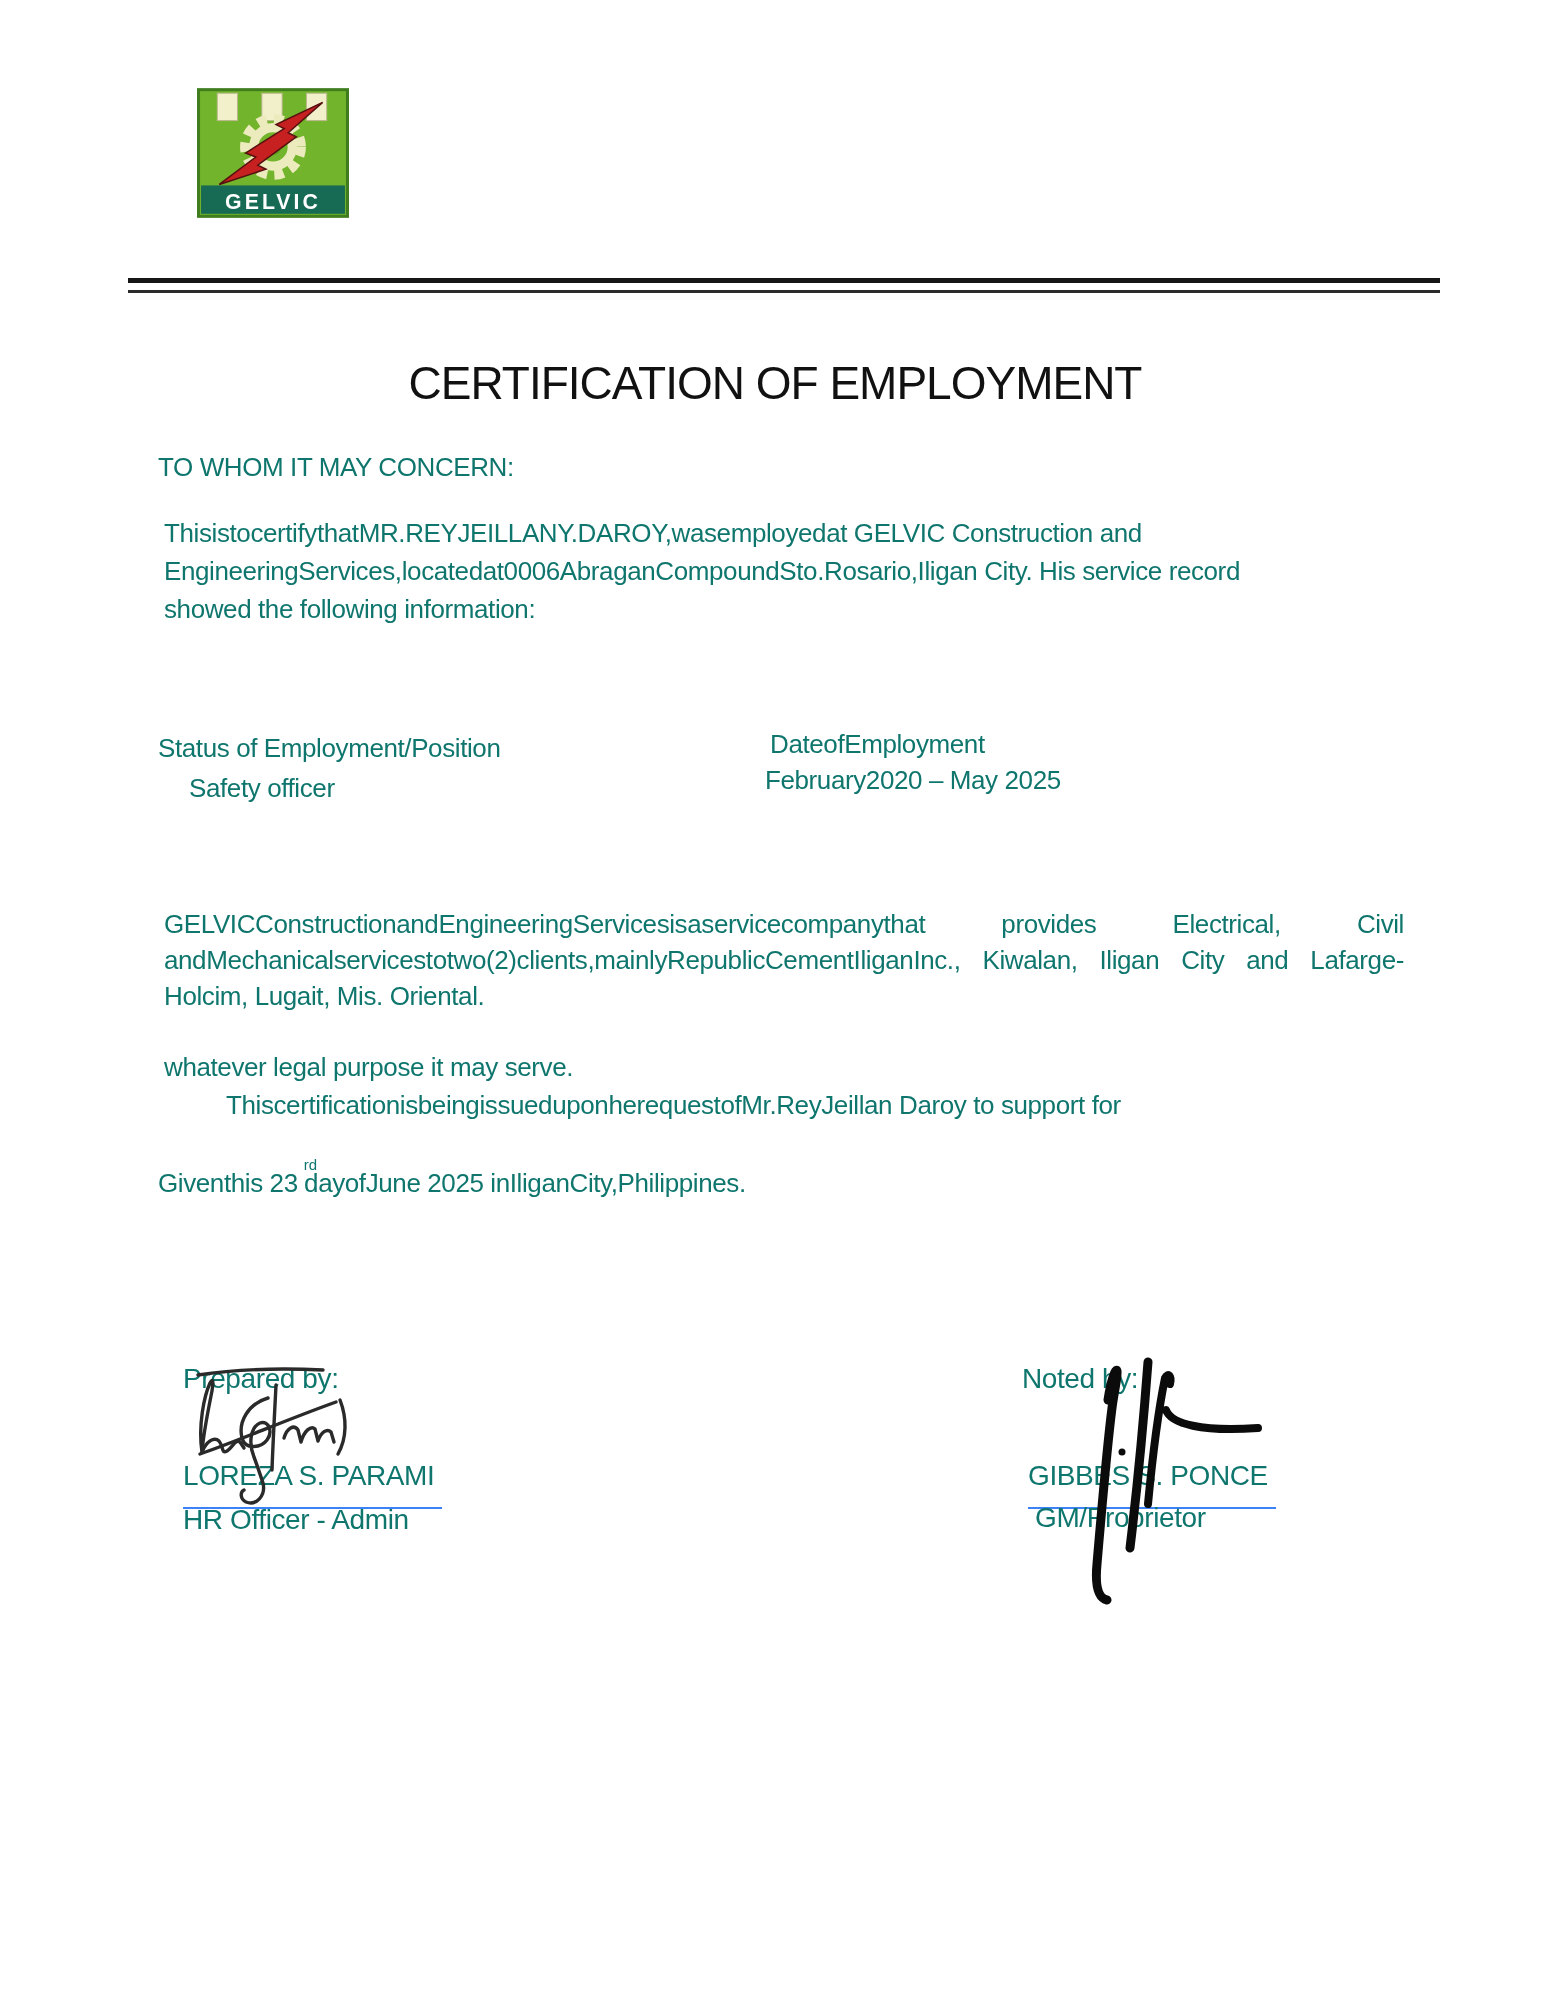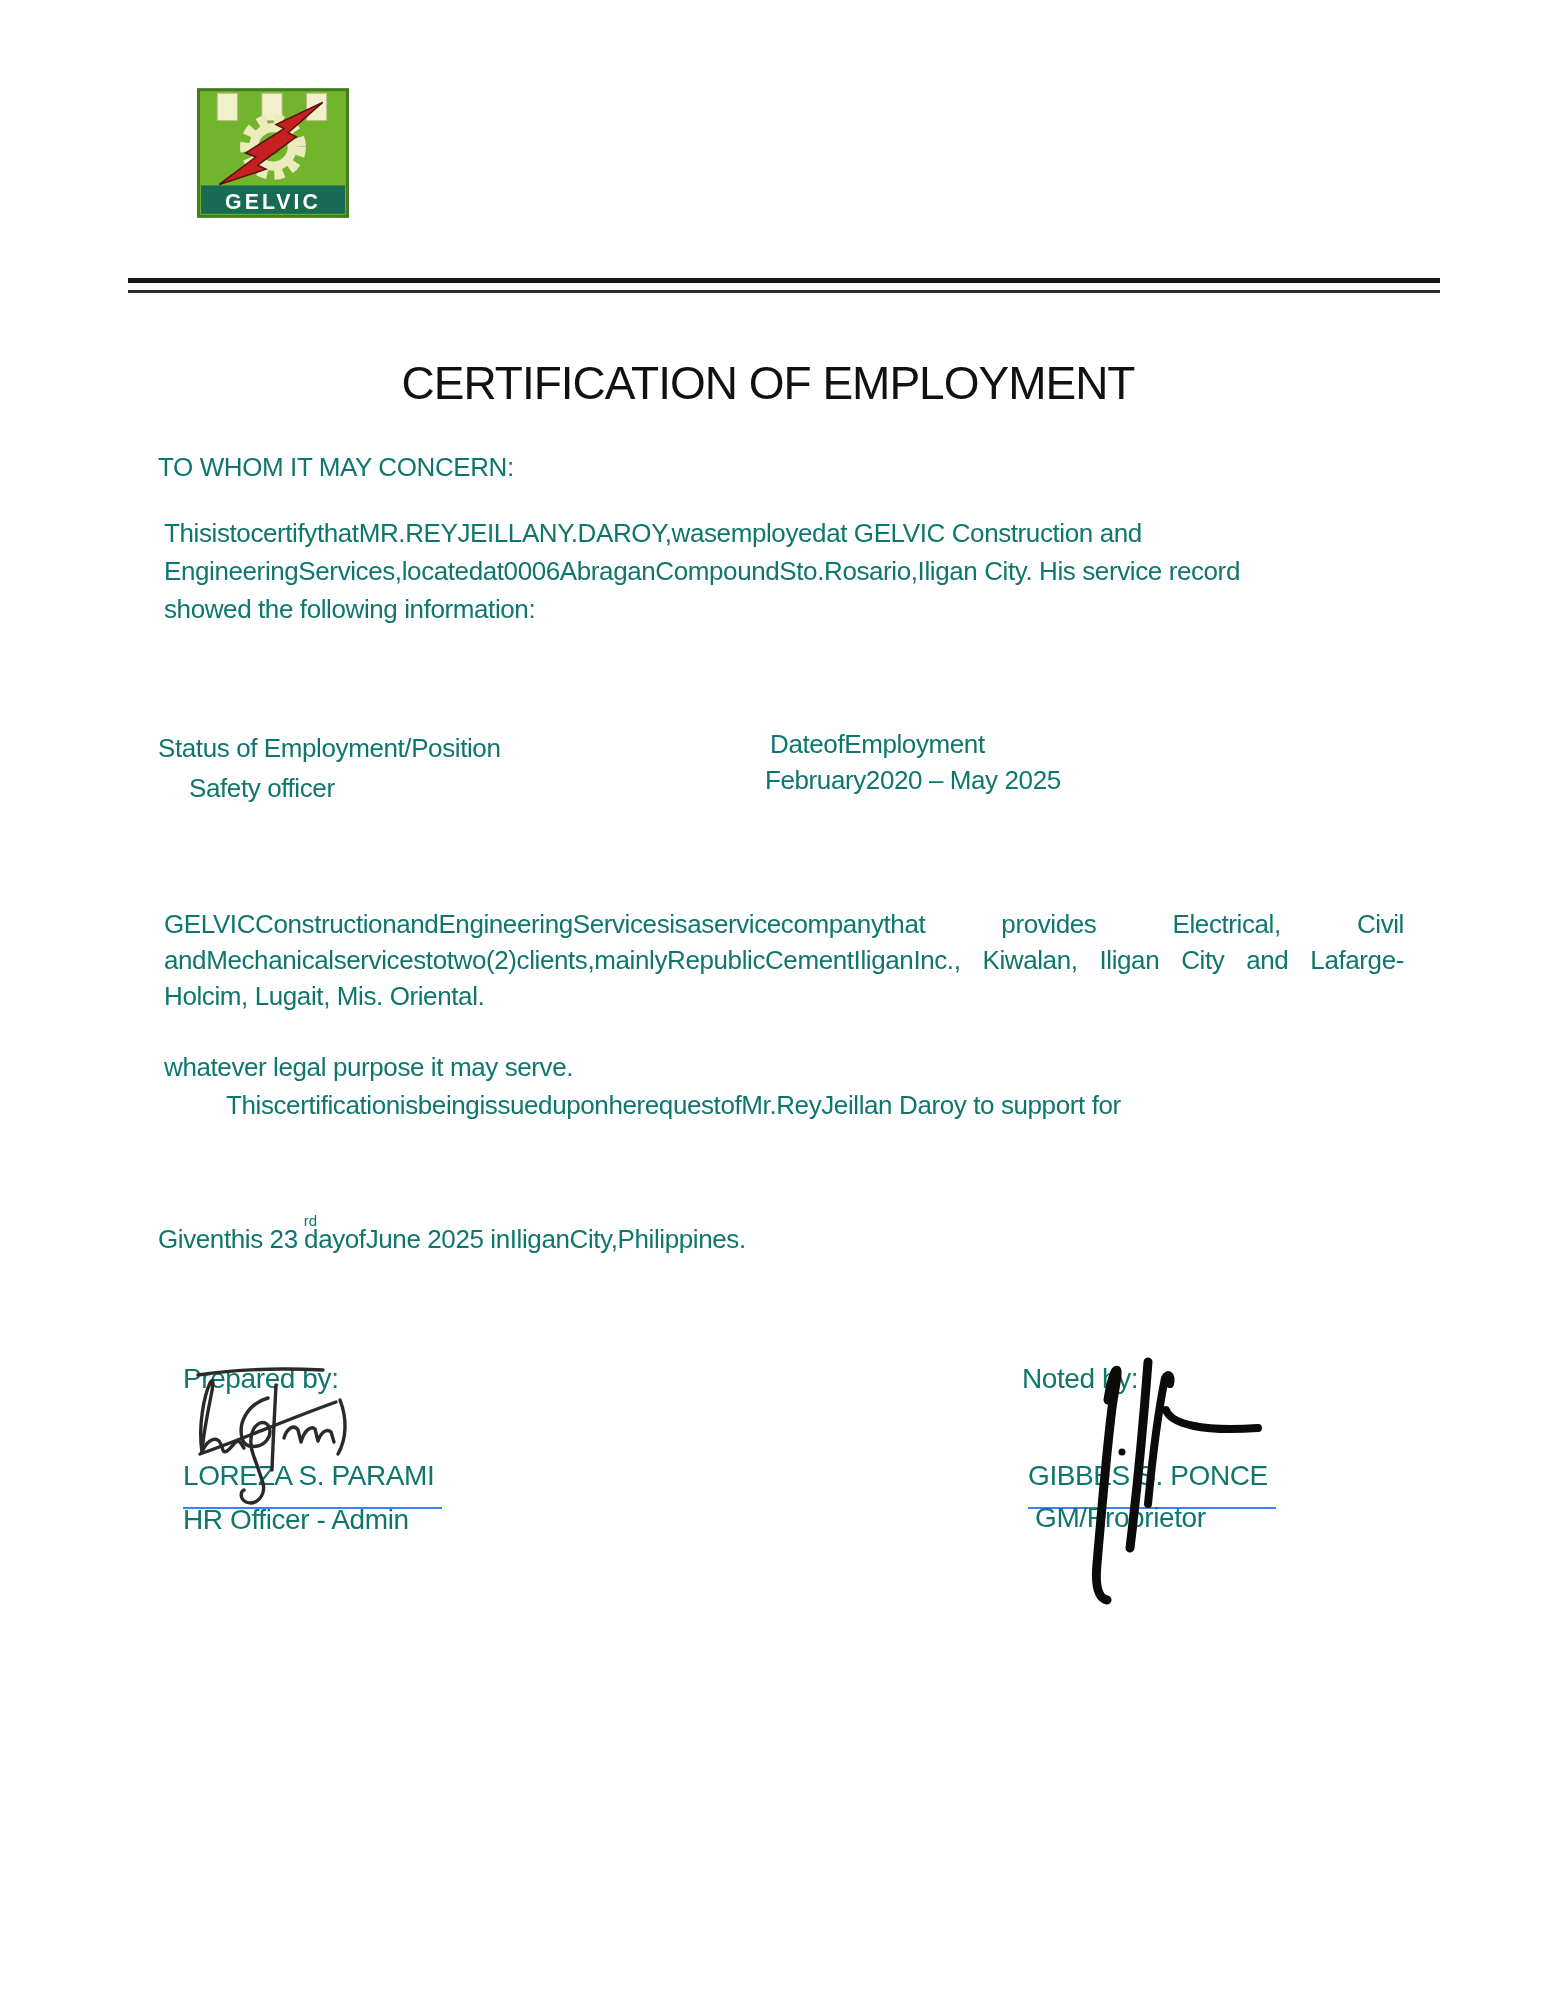--- a/index.html
+++ b/index.html
@@ -12,21 +12,21 @@
   
   .company-block{position:absolute;left:340px;top:98px;width:1060px;text-align:center;
     font-family:"Liberation Serif",serif;font-weight:bold;color:#151515;}
   .company-l1{font-size:45px;line-height:50px;letter-spacing:.5px;}
   .company-l2{font-size:45px;line-height:48px;letter-spacing:.5px;}
   .addr{font-size:25px;line-height:30px;margin-top:8px;font-weight:bold;}
   .phone{font-size:25px;line-height:30px;font-weight:bold;transform:translateX(-88px);}
   .rule{position:absolute;left:128px;top:278px;width:1312px;height:7px;
     border-top:5px solid #161616;border-bottom:3px solid #2b2b2b;}
   
-  .title{position:absolute;left:148px;top:356px;width:1240px;text-align:center;
+  .title{position:absolute;left:155px;top:356px;width:1240px;text-align:center;
     font-size:46px;letter-spacing:-1px;color:#111;}
   .body-txt{font-size:26px;letter-spacing:-0.4px;color:#0f766e;}
   .para{position:absolute;left:164px;width:1240px;}
   .para .ln{white-space:nowrap;}
   .para .jl{white-space:normal;text-align:justify;text-align-last:justify;}
   .lh38 .ln{line-height:38px;}
   .lh36 .ln,.lh36 .jl{line-height:36px;white-space:normal;}
   .indent{text-indent:62px;}
   sup.ord{font-size:15px;position:relative;top:-12px;margin-left:6px;margin-right:-13px;letter-spacing:0;}
   
@@ -78,21 +78,21 @@
     <div class="jl">GELVICConstructionandEngineeringServicesisaservicecompanythat provides Electrical, Civil</div>
     <div class="jl">andMechanicalservicestotwo(2)clients,mainlyRepublicCementIliganInc., Kiwalan, Iligan City and Lafarge-</div>
     <div class="ln">Holcim, Lugait, Mis. Oriental.</div>
   </div>
 
   <div class="para lh38 body-txt" style="top:1048px;">
     <div class="ln">whatever legal purpose it may serve.</div>
     <div class="ln indent">ThiscertificationisbeingissueduponherequestofMr.ReyJeillan Daroy to support for</div>
   </div>
 
-  <div class="t body-txt" style="left:158px;top:1224px;">
+  <div class="t body-txt" style="left:158px;top:1168px;">
     <span>Giventhis 23</span><sup class="ord">rd</sup><span>dayofJune 2025 inIliganCity,Philippines.</span>
   </div>
 
   <div class="t body-txt z1" style="left:183px;top:1363px;font-size:28px;">Prepared by:</div>
   <svg class="sig" style="left:168px;top:1366px;" width="200" height="152" viewBox="0 0 200 152">
     <g fill="none" stroke="#2a2a2a" stroke-width="3.4" stroke-linecap="round" stroke-linejoin="round">
       <path d="M 30,9 C 70,3 115,2 155,4"></path>
       <path d="M 34,86 C 30,60 36,30 42,17 C 45,11 46,16 43,30 C 38,55 35,72 34,86"></path>
       <path d="M 34,86 C 38,76 46,70 51,75 C 56,81 53,88 59,85 C 65,81 67,73 72,76 L 76,82"></path>
       <path d="M 100,32 C 80,38 70,56 74,72 C 77,84 93,82 99,74 C 105,66 101,54 92,57 C 83,61 80,76 86,91 C 89,99 92,108 95,117 C 98,130 88,140 78,136 C 72,133 72,126 76,124"></path>

